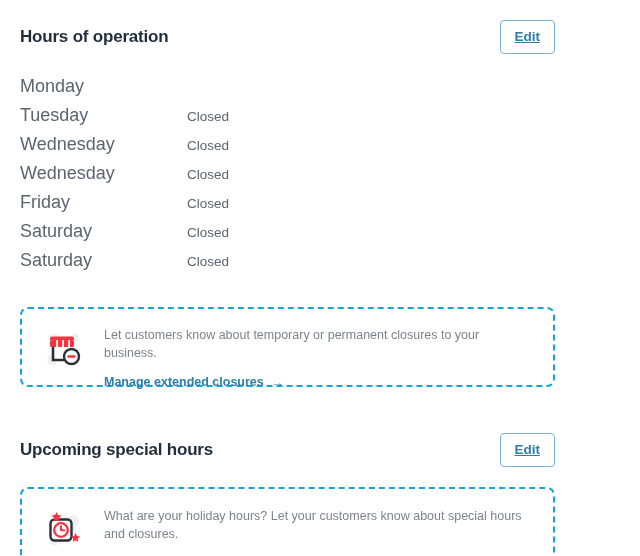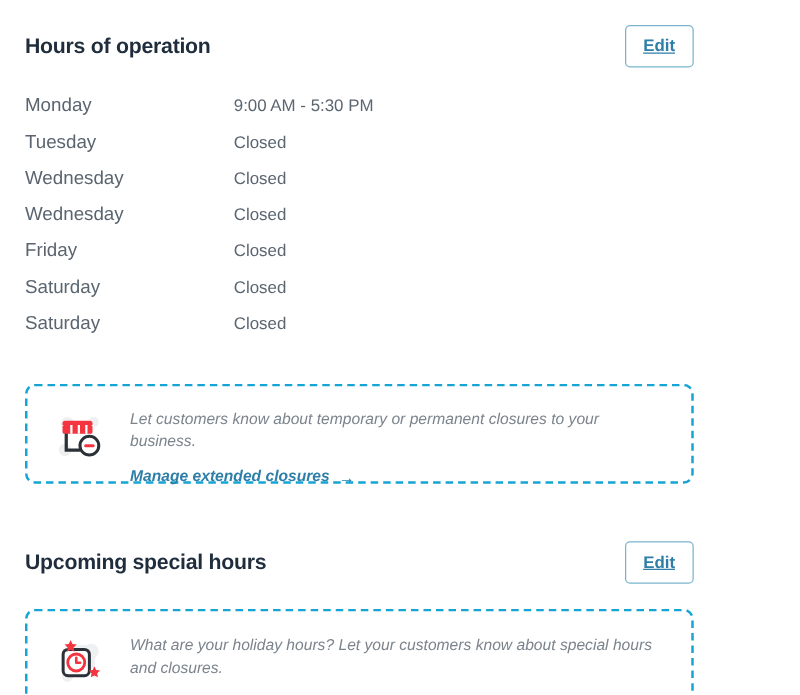--- a/index.html
+++ b/index.html
@@ -60,38 +60,37 @@
     margin-top: 22px;
   }
   .hours-row {
     display: flex;
     align-items: baseline;
     height: 29px;
   }
   .hours-day {
     width: 167px;
     flex: 0 0 167px;
-    font-size: 15px;
+    font-size: 18px;
     color: #5a6570;
   }
   .hours-value {
     font-size: 13.5px;
     color: #5a6570;
   }
 
   
   .callout {
     position: relative;
     border: 2px dashed #14a5d4;
     border-radius: 8px;
     background: #ffffff;
     display: flex;
     align-items: flex-start;
     padding: 18px 20px 20px 20px;
-    font-style: italic;
   }
   .callout-icon {
     flex: 0 0 44px;
     width: 44px;
     height: 44px;
     margin-right: 18px;
     margin-top: 2px;
     display: block;
   }
   .callout-body {
@@ -142,21 +141,20 @@
 <div class="page">
 
   <div class="section-header" style="padding-top:20px;">
     <h2 class="section-title">Hours of operation</h2>
     <button class="edit-button">Edit</button>
   </div>
 
   <div class="hours-list">
     <div class="hours-row">
       <span class="hours-day">Monday</span>
-      <span class="hours-value">9:00 AM - 5:30 PM</span>
     </div>
     <div class="hours-row">
       <span class="hours-day">Tuesday</span>
       <span class="hours-value">Closed</span>
     </div>
     <div class="hours-row">
       <span class="hours-day">Wednesday</span>
       <span class="hours-value">Closed</span>
     </div>
     <div class="hours-row">

